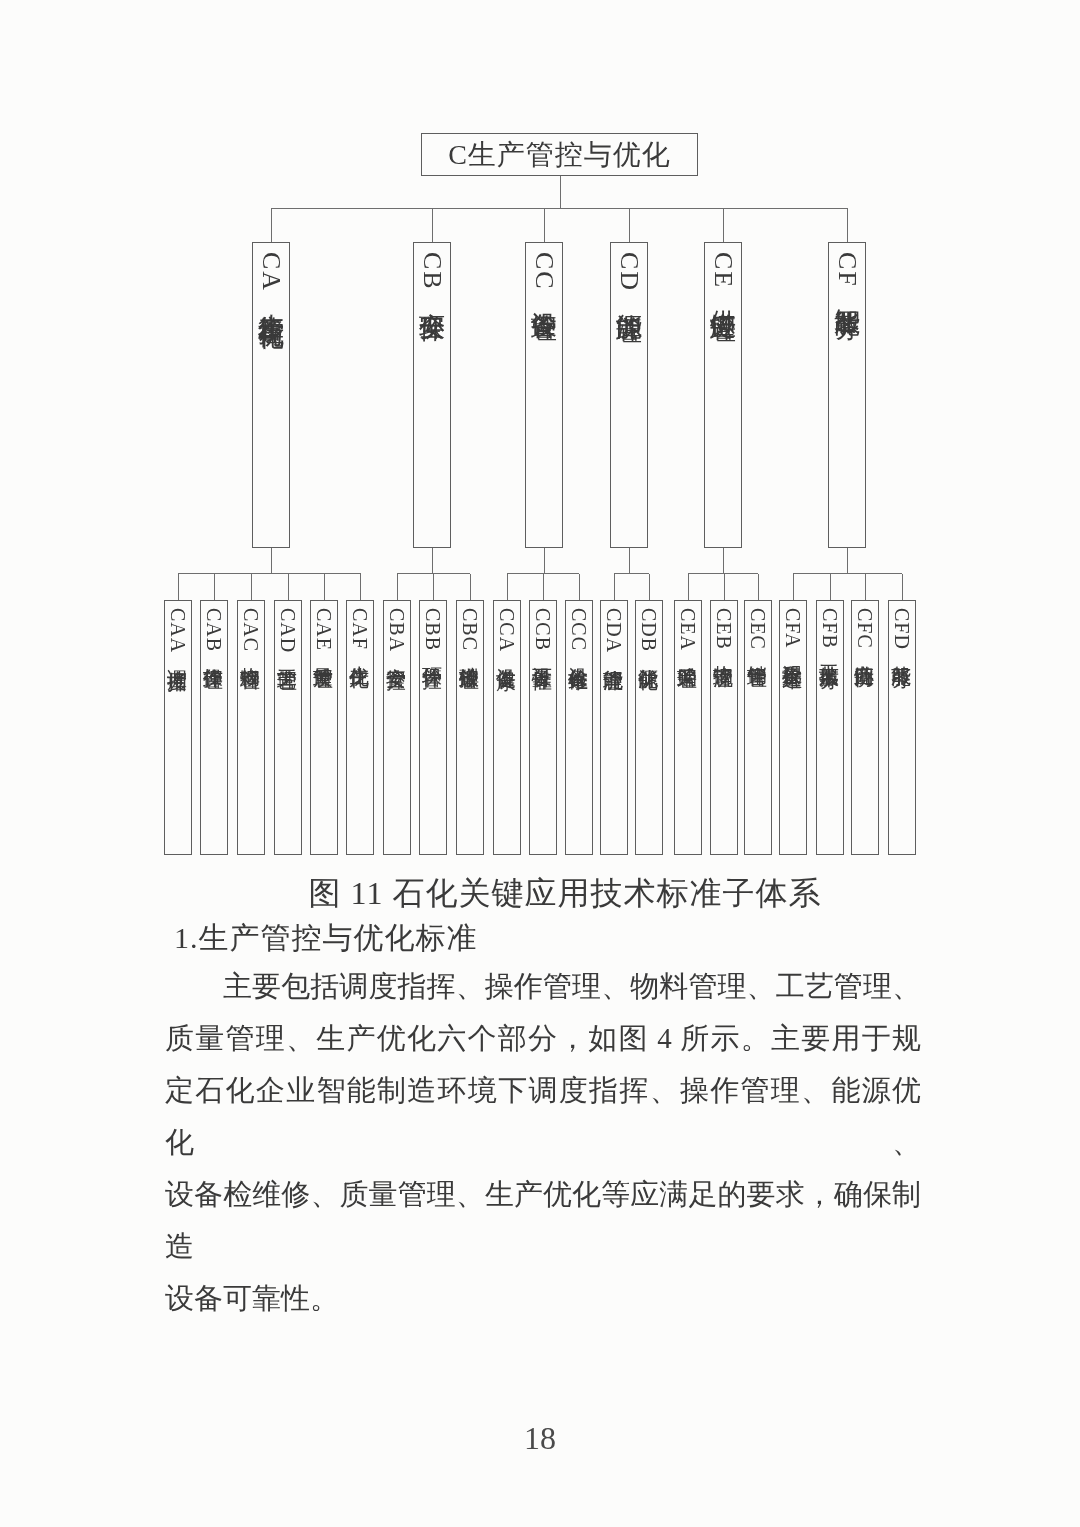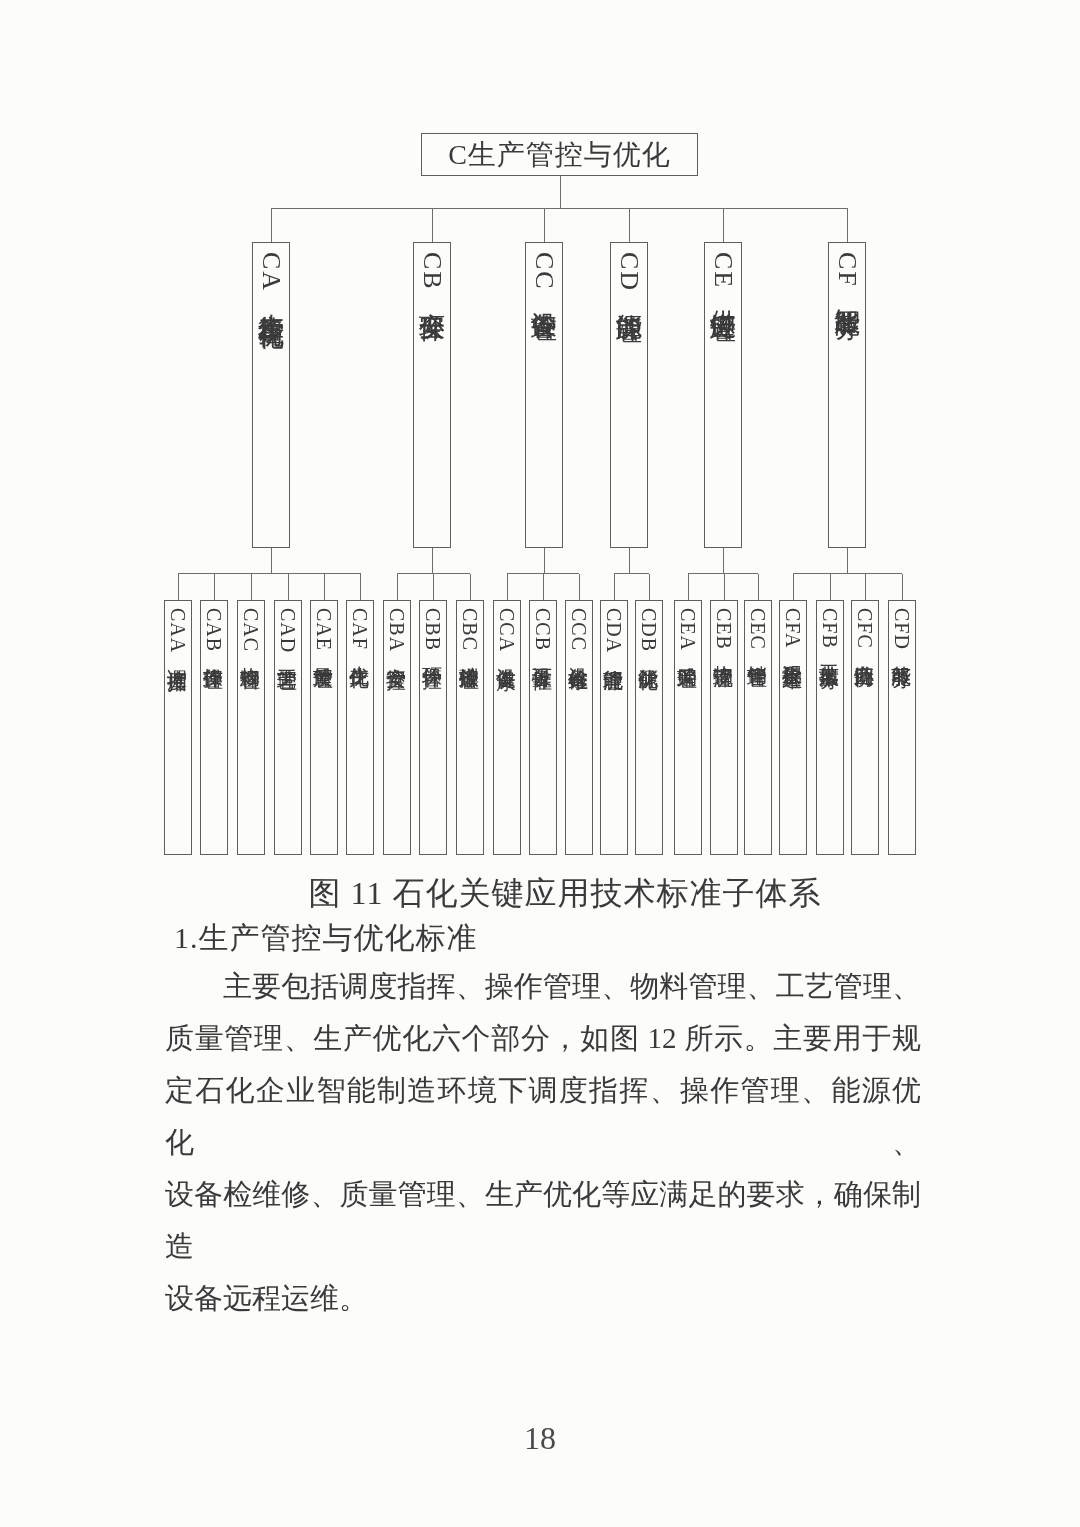--- a/index.html
+++ b/index.html
@@ -201,20 +201,20 @@
         <div class="vtext"><span>CFD</span><span>节能服务</span></div>
       </div>
 
     <div class="caption">图 11 石化关键应用技术标准子体系</div>
   </div>
 
   <div class="heading">1.生产管控与优化标准</div>
 
   <div class="para">
     <div class="jline first">主要包括调度指挥、操作管理、物料管理、工艺管理、</div>
-    <div class="jline">质量管理、生产优化六个部分，如图 12 所示。主要用于规</div>
+    <div class="jline">质量管理、生产优化六个部分，如图 4 所示。主要用于规</div>
     <div class="jline">定石化企业智能制造环境下调度指挥、操作管理、能源优化、</div>
     <div class="jline">设备检维修、质量管理、生产优化等应满足的要求，确保制造</div>
-    <div class="jline last">设备远程运维。</div>
+    <div class="jline last">设备可靠性。</div>
   </div>
 
   <div class="pageno">18</div>
 </div>
 
 </body></html>

